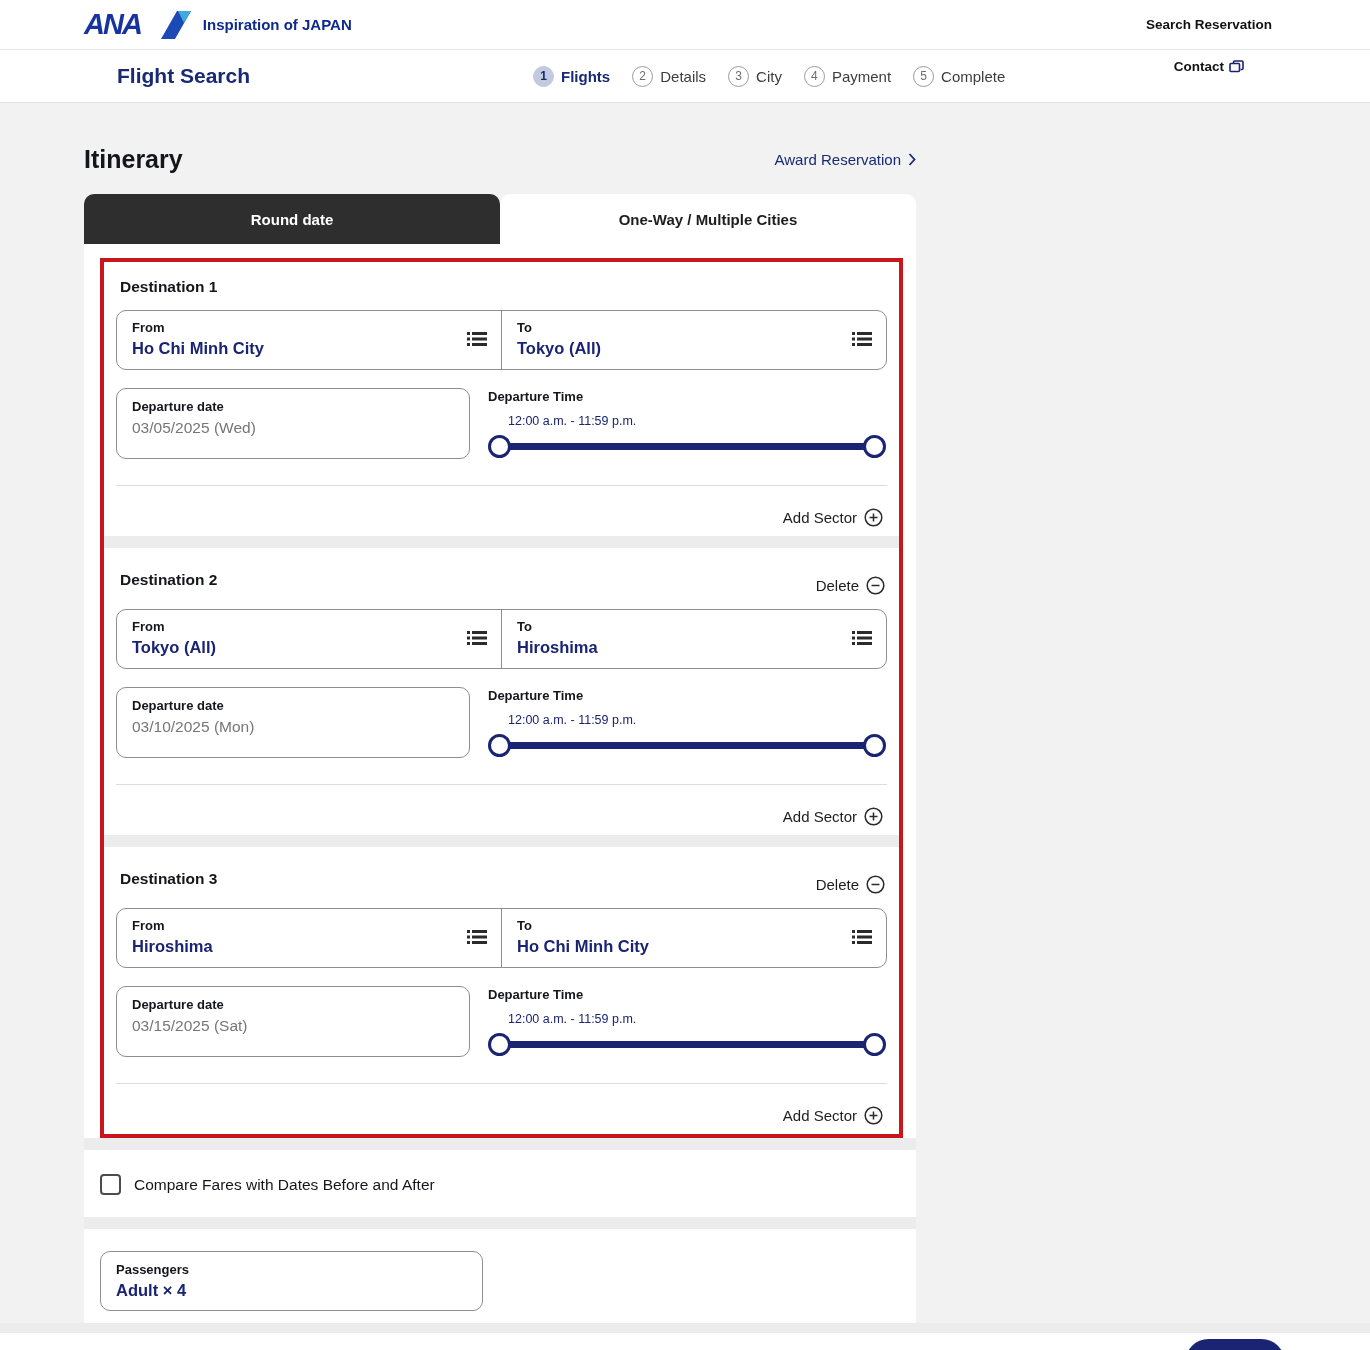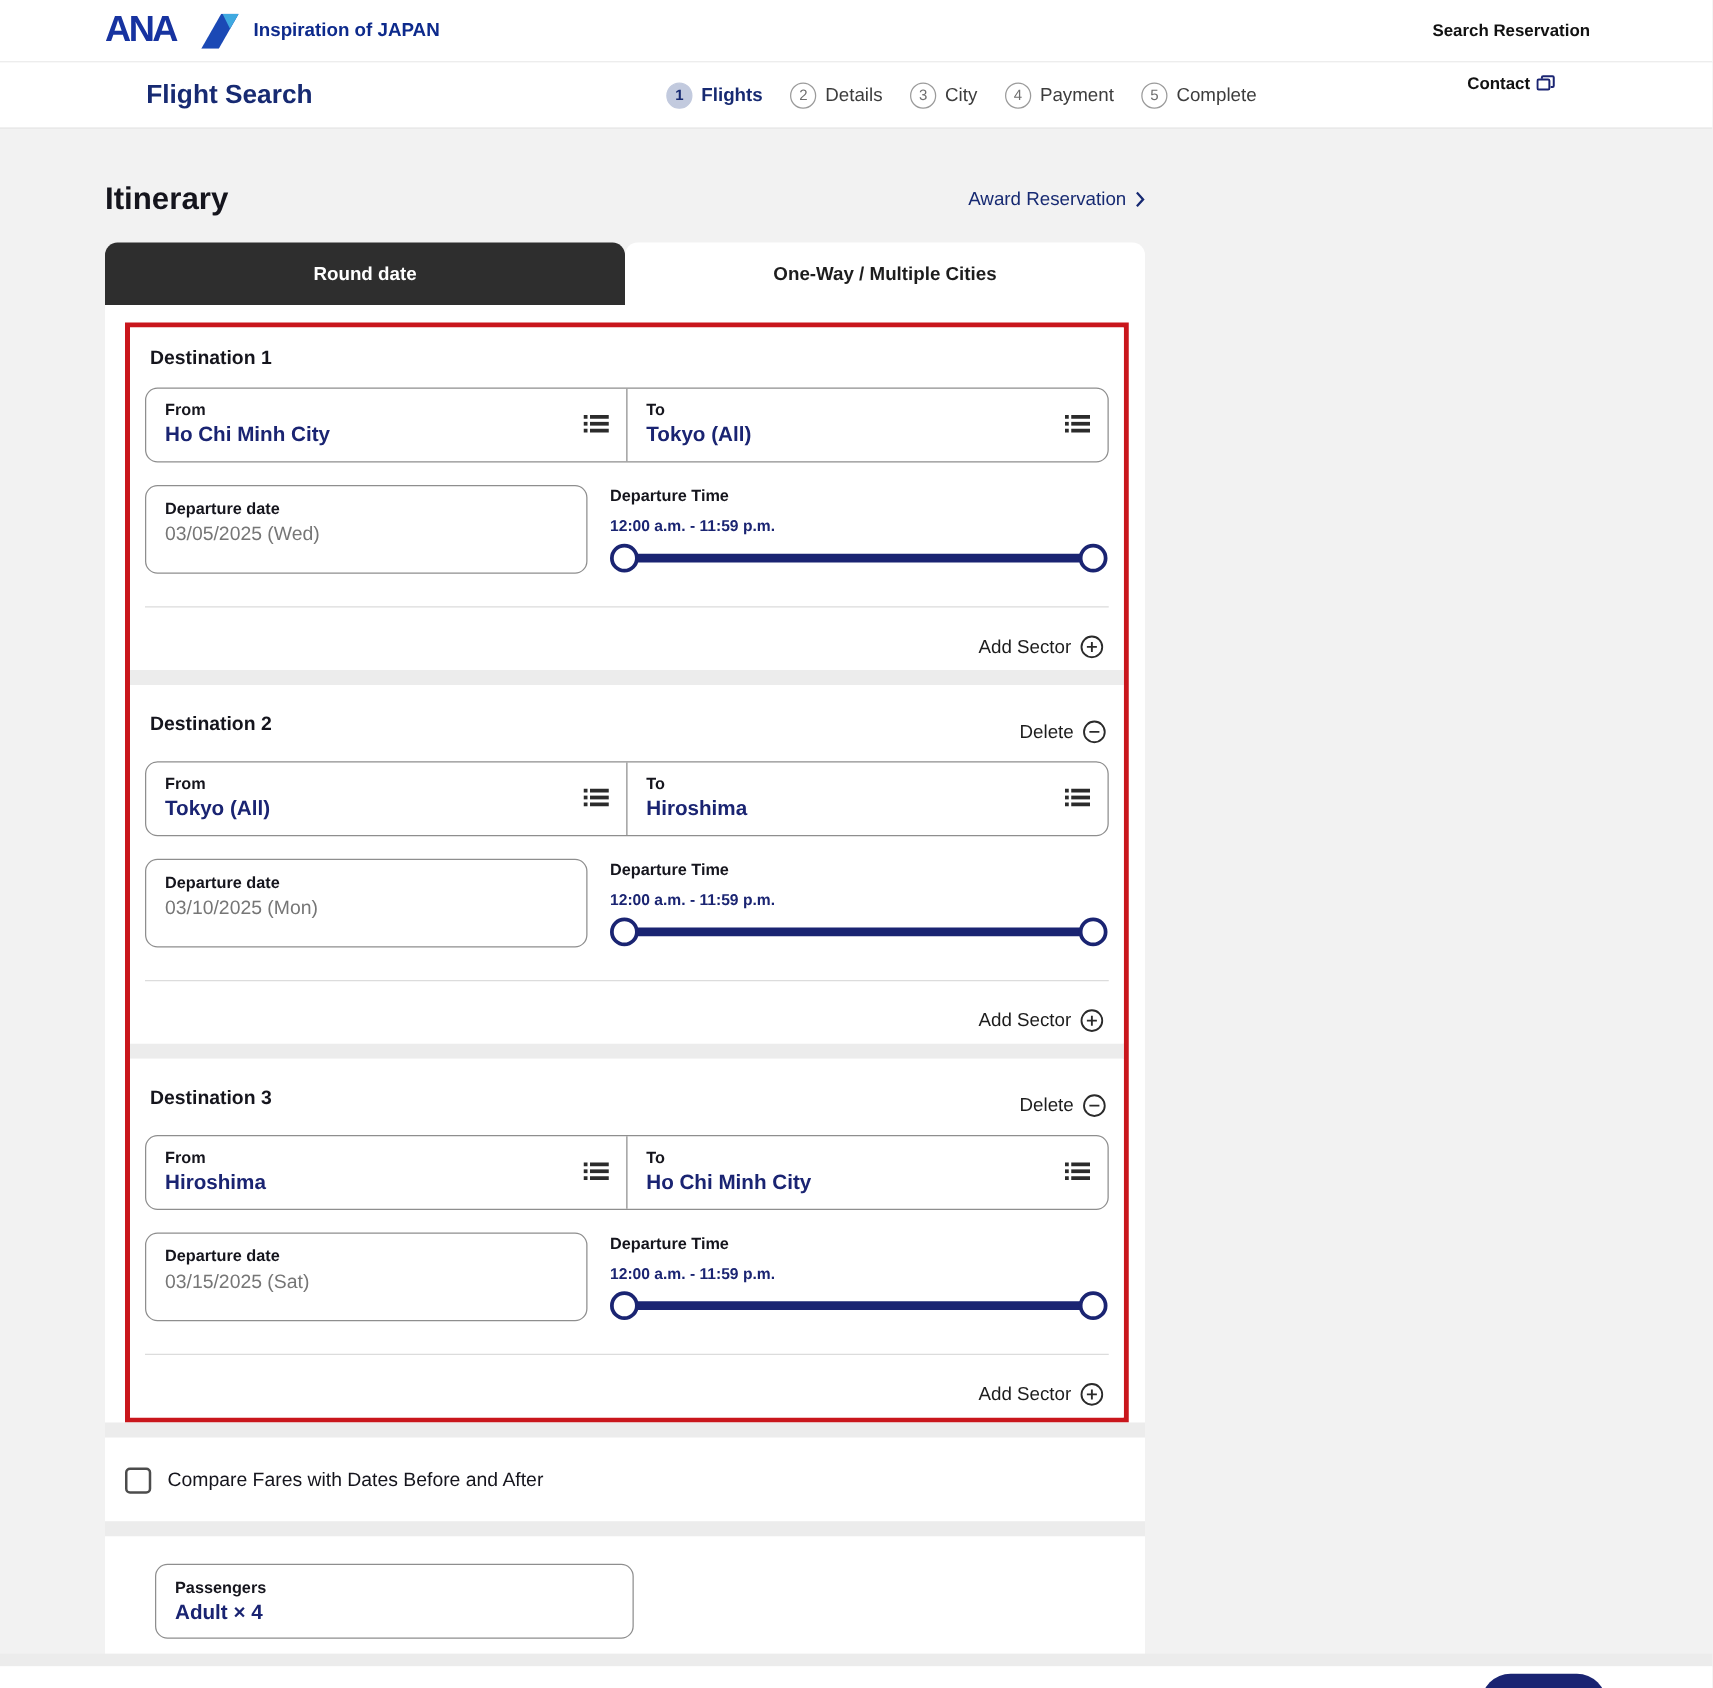--- a/index.html
+++ b/index.html
@@ -11,21 +11,21 @@
   }
   
   .header1 {
     background: #fff; height: 50px;
     display: flex; align-items: center;
     padding: 0 98px 0 84px;
     border-bottom: 1px solid #e7e7e7;
   }
   .logo { display: flex; align-items: center; cursor: pointer; }
   .ana-text {
-    font-weight: 800; font-size: 29px;
+    font-style: italic; font-weight: 800; font-size: 29px;
     color: #1733a0; letter-spacing: -2px; margin-right: 6px;
   }
   .tagline { color: #0d2a8c; font-weight: 700; font-size: 15px; margin-left: 12px; }
   .top-nav { margin-left: auto; display: flex; gap: 27px; align-items: center; flex-direction: column; }
   .top-nav a {
     text-decoration: none; color: #121212;
     font-size: 13.5px; font-weight: 700;
     display: flex; align-items: center; gap: 5px;
   }
   
@@ -82,40 +82,40 @@
   .ft-label { font-size: 13px; font-weight: 700; color: #15151d; }
   .ft-value { font-size: 16.5px; font-weight: 700; color: #1a2472; margin-top: 4px; }
   .row2 { display: flex; margin-top: 18px; }
   .datebox {
     width: 354px; border: 1px solid #8e8e8e; border-radius: 10px;
     padding: 10px 15px; cursor: pointer;
   }
   .fld-label { font-size: 13px; font-weight: 700; color: #15151d; }
   .date-value { font-size: 15.5px; color: #767676; margin-top: 5px; }
   .timecol { flex: 1; padding-left: 18px; padding-top: 1px; }
-  .time-range { font-size: 12.5px; font-weight: 700; color: #1a2472; margin-top: 10px; }
+  .time-range { font-size: 12.5px; font-weight: 400; color: #1a2472; margin-top: 10px; margin-left: 20px; }
   .slider { position: relative; height: 24px; margin-top: 7px; margin-right: 1px; }
   .track {
     position: absolute; left: 10px; right: 10px; top: 8px; height: 7px;
     background: #1a2472; border-radius: 4px;
   }
   .handle {
     position: absolute; top: 0; width: 23px; height: 23px; border-radius: 50%;
     background: #fff; border: 3px solid #1a2472; cursor: grab;
   }
   .handle.left { left: 0; }
   .handle.right { right: 0; }
   .dest-divider { height: 1px; background: #dcdcdc; margin-top: 26px; }
   .addrow { display: flex; justify-content: flex-end; align-items: center; height: 50px; padding-right: 4px; }
   .band { height: 12px; background: #ececec; }
   .checksec { padding: 24px 16px 22px; display: flex; align-items: center; gap: 13px; }
   .checkbox { width: 21px; height: 21px; border: 2px solid #4c4c4c; border-radius: 4px; background: #fff; cursor: pointer; }
   .check-label { font-size: 15.5px; color: #15151d; }
   .passsec { padding: 22px 16px 12px; }
-  .passbox { width: 383px; border: 1px solid #8e8e8e; border-radius: 10px; padding: 10px 15px; cursor: pointer; margin-left: 24px; }
+  .passbox { width: 383px; border: 1px solid #8e8e8e; border-radius: 10px; padding: 10px 15px; cursor: pointer; }
   .pass-value { font-size: 16.5px; font-weight: 700; color: #1a2472; margin-top: 4px; }
   .pagegap { height: 10px; background: #ececec; }
   .footer {
     background: #fff; height: 58px;
     display: flex; align-items: center; justify-content: flex-end;
     padding-right: 85px;
   }
   .search-btn {
     width: 100px; height: 47px; border-radius: 24px;
     background: #1a2472; color: #fff; font-weight: 700; font-size: 16px;

